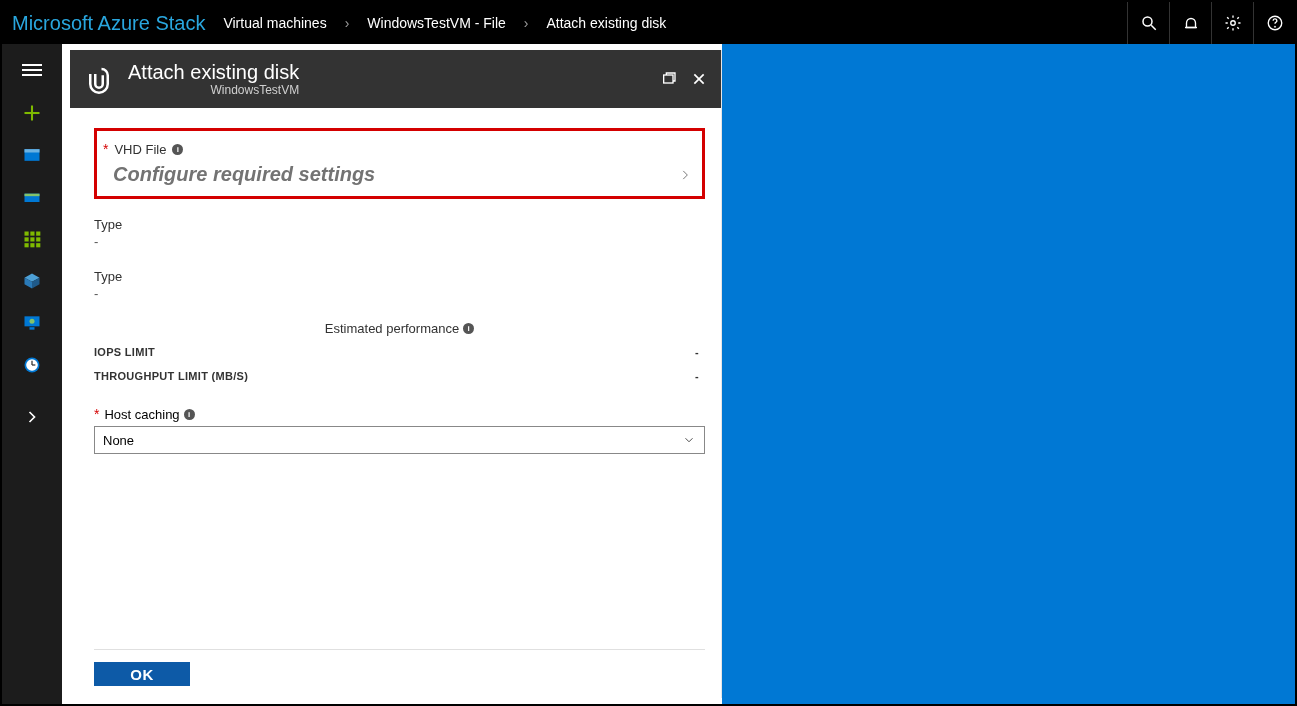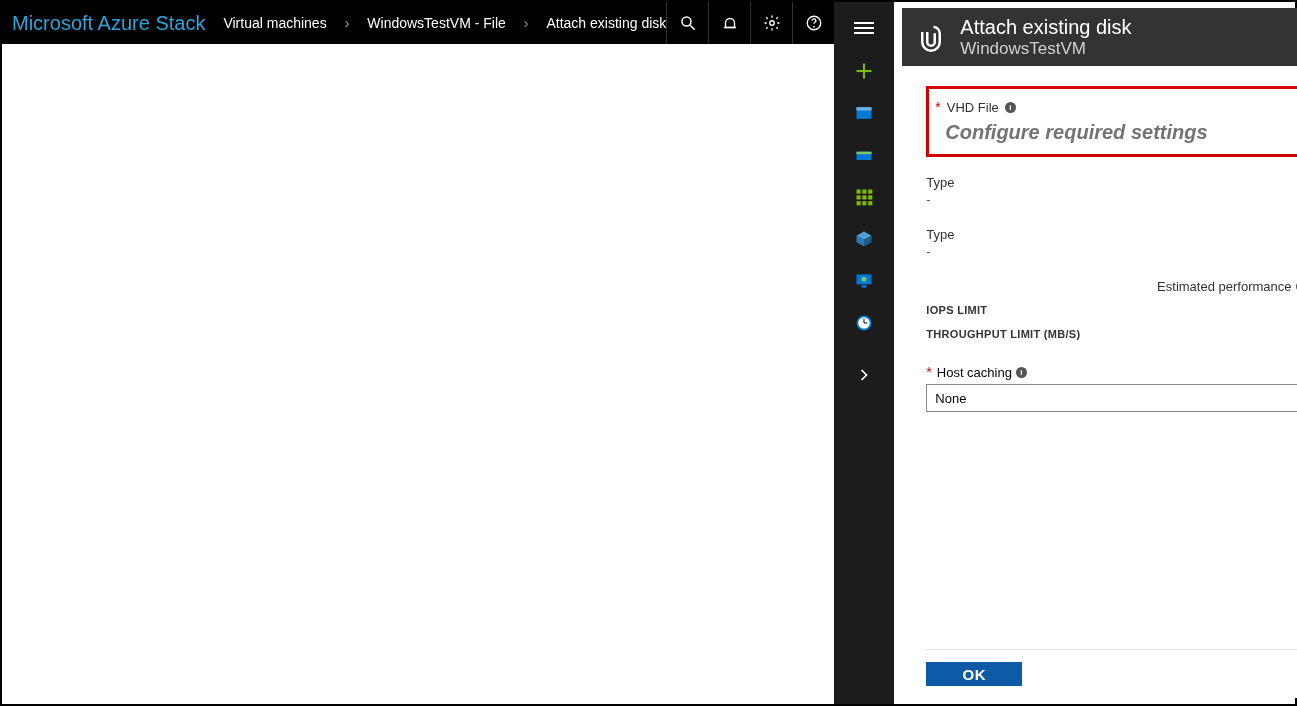--- a/index.html
+++ b/index.html
@@ -12,20 +12,21 @@
       width: 1297px;
       height: 706px;
       background: #ffffff;
       overflow: hidden;
     }
     .frame {
       width: 100%;
       height: 100%;
       border: 2px solid #000;
       display: flex;
+      flex-direction: column;
     }
     
     .topbar {
       height: 42px;
       background: #000000;
       color: #ffffff;
       display: flex;
       align-items: center;
       padding-left: 10px;
       flex-shrink: 0;
@@ -137,22 +138,23 @@
     .blade-header-titles {
       display: flex;
       flex-direction: column;
       line-height: 1.15;
     }
     .blade-title {
       font-size: 20px;
       font-weight: 300;
     }
     .blade-subtitle {
-      font-size: 17px;
+      font-size: 12px;
       color: #d0d0d0;
+      text-align: right;
     }
     .blade-header-actions {
       margin-left: auto;
       display: flex;
       gap: 14px;
       align-items: center;
     }
     .blade-header-actions svg {
       width: 16px;
       height: 16px;

